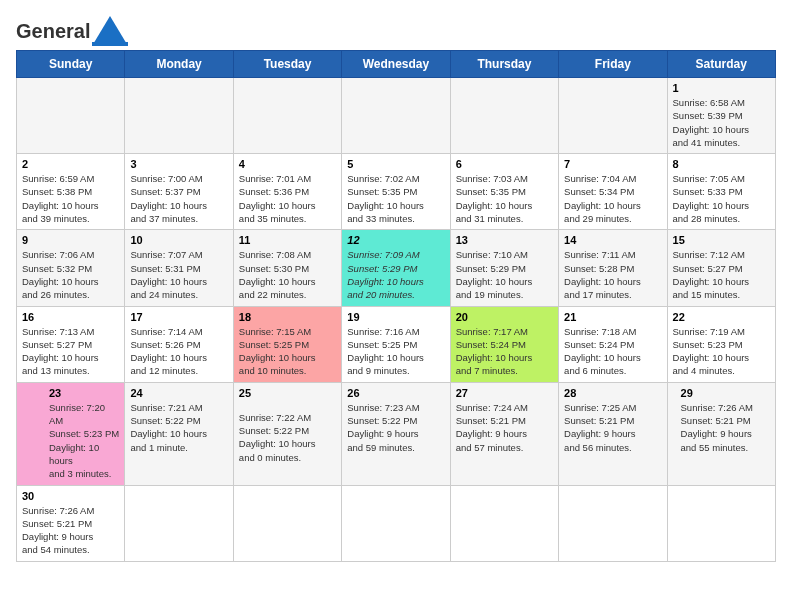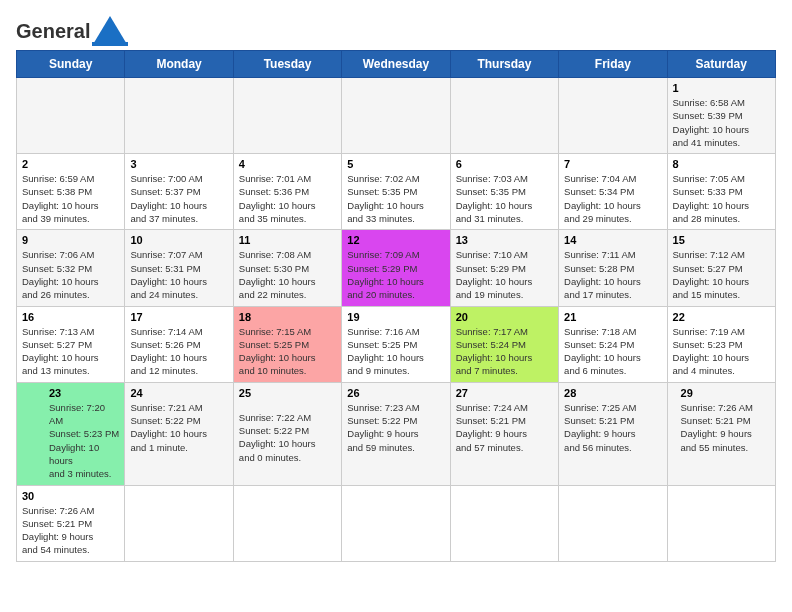--- a/index.html
+++ b/index.html
@@ -199,21 +199,21 @@
 Daylight: 10 hours
 and 24 minutes.</div>
         </td>
         <td style="background: rgb(245, 245, 245);">
           <span class="day-num">11</span>
           <div class="day-info" style="white-space: pre-line;">Sunrise: 7:08 AM
 Sunset: 5:30 PM
 Daylight: 10 hours
 and 22 minutes.</div>
         </td>
-        <td style="background: #d946ef;">
+        <td style="background: #5eead4; font-style: italic;">
           <span class="day-num">12</span>
           <div class="day-info" style="white-space: pre-line;">Sunrise: 7:09 AM
 Sunset: 5:29 PM
 Daylight: 10 hours
 and 20 minutes.</div>
         </td>
         <td style="background: rgb(245, 245, 245);">
           <span class="day-num">13</span>
           <div class="day-info" style="white-space: pre-line;">Sunrise: 7:10 AM
 Sunset: 5:29 PM
@@ -280,21 +280,21 @@
         </td>
         <td style="background: rgb(255, 255, 255);">
           <span class="day-num">22</span>
           <div class="day-info" style="white-space: pre-line;">Sunrise: 7:19 AM
 Sunset: 5:23 PM
 Daylight: 10 hours
 and 4 minutes.</div>
         </td>
       </tr>
       <tr>
-        <td style="background: #86efac; padding-left: 32px;">
+        <td style="background: #f9a8d4; padding-left: 32px;">
           <span class="day-num">23</span>
           <div class="day-info" style="white-space: pre-line;">Sunrise: 7:20 AM
 Sunset: 5:23 PM
 Daylight: 10 hours
 and 3 minutes.</div>
         </td>
         <td style="background: rgb(245, 245, 245);">
           <span class="day-num">24</span>
           <div class="day-info" style="white-space: pre-line;">Sunrise: 7:21 AM
 Sunset: 5:22 PM

